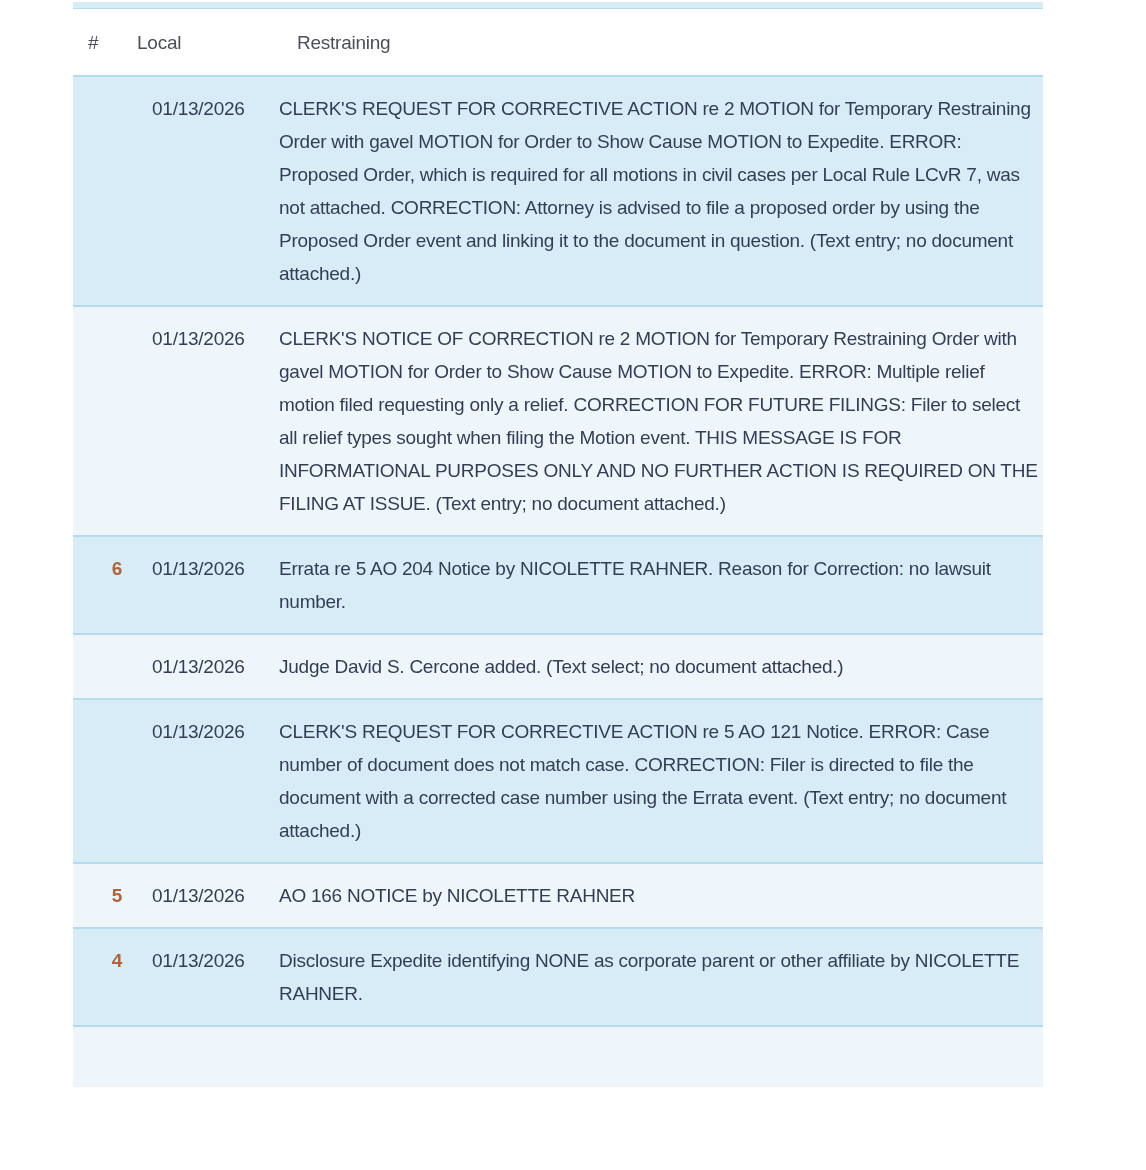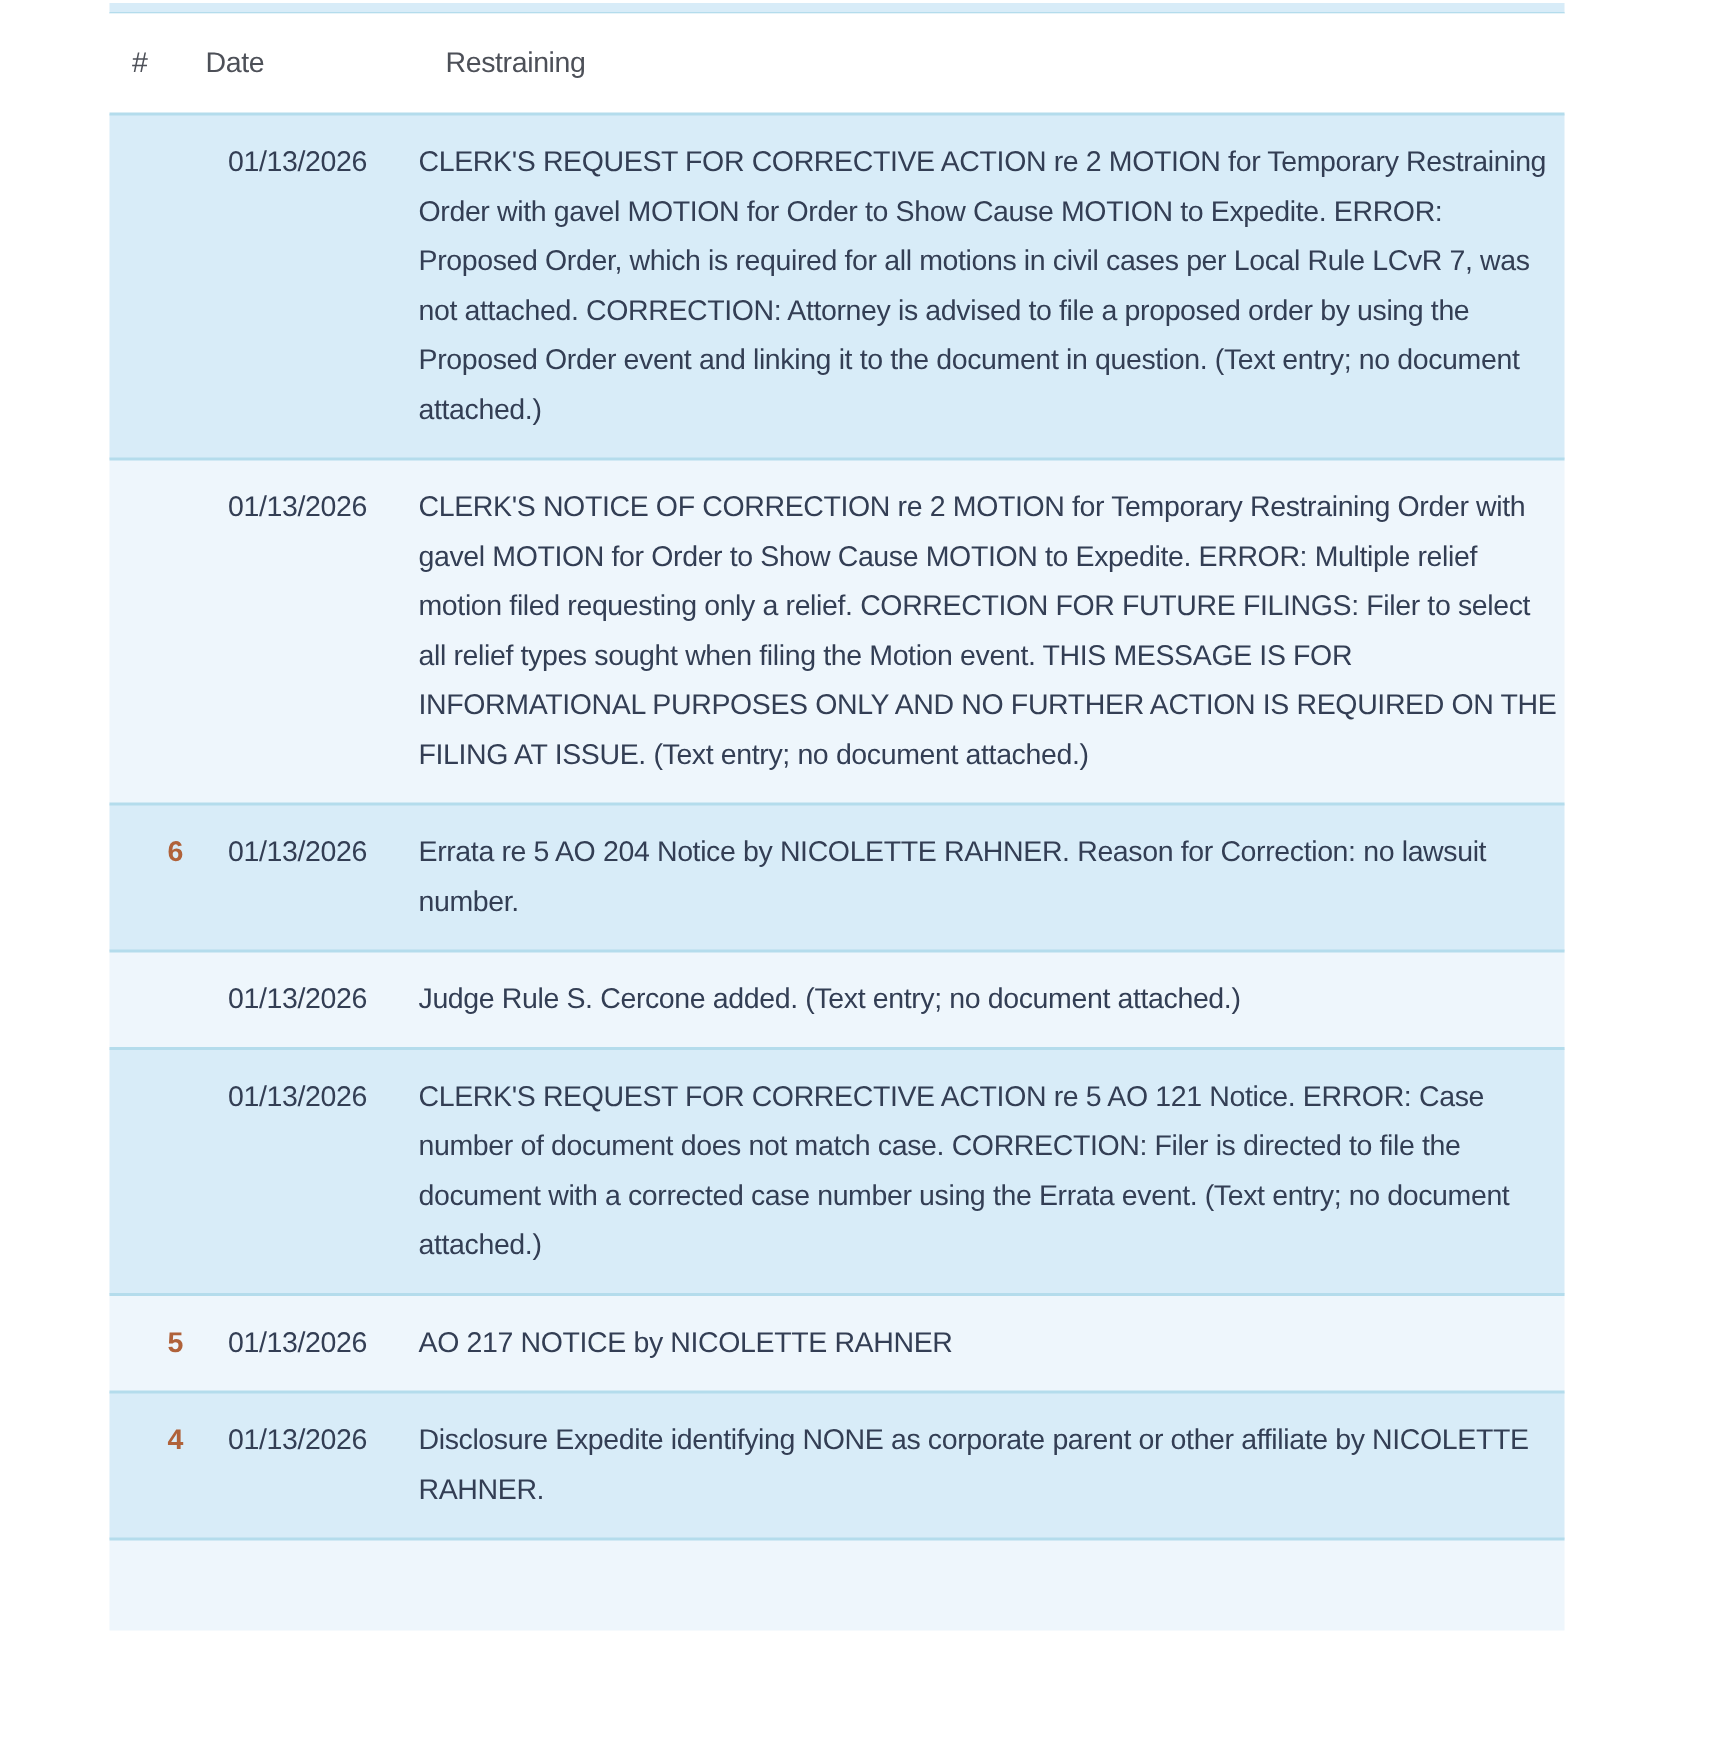--- a/index.html
+++ b/index.html
@@ -87,21 +87,21 @@
 
   <table class="docket">
     <colgroup>
       <col class="c-num">
         <col class="c-date">
         <col class="c-desc">
     </colgroup>
     <thead>
       <tr>
         <th class="h-num">#</th>
-        <th class="h-date">Date</th>
+        <th class="h-date">Local</th>
         <th class="h-desc">Restraining</th>
       </tr>
     </thead>
     <tbody>
       <tr class="blue">
         <td class="t-num"><span class="doc-link"></span></td>
         <td class="t-date">01/13/2026</td>
         <td class="t-desc">CLERK'S REQUEST FOR CORRECTIVE ACTION re 2 MOTION for Temporary Restraining Order with gavel MOTION for Order to Show Cause MOTION to Expedite. ERROR: Proposed Order, which is required for all motions in civil cases per Local Rule LCvR 7, was not attached. CORRECTION: Attorney is advised to file a proposed order by using the Proposed Order event and linking it to the document in question. (Text entry; no document attached.)</td>
       </tr>
       <tr class="light">
@@ -110,31 +110,31 @@
         <td class="t-desc">CLERK'S NOTICE OF CORRECTION re 2 MOTION for Temporary Restraining Order with gavel MOTION for Order to Show Cause MOTION to Expedite. ERROR: Multiple relief motion filed requesting only a relief. CORRECTION FOR FUTURE FILINGS: Filer to select all relief types sought when filing the Motion event. THIS MESSAGE IS FOR INFORMATIONAL PURPOSES ONLY AND NO FURTHER ACTION IS REQUIRED ON THE FILING AT ISSUE. (Text entry; no document attached.)</td>
       </tr>
       <tr class="blue">
         <td class="t-num"><span class="doc-link">6</span></td>
         <td class="t-date">01/13/2026</td>
         <td class="t-desc">Errata re 5 AO 204 Notice by NICOLETTE RAHNER. Reason for Correction: no lawsuit number.</td>
       </tr>
       <tr class="light">
         <td class="t-num"><span class="doc-link"></span></td>
         <td class="t-date">01/13/2026</td>
-        <td class="t-desc">Judge Rule S. Cercone added. (Text entry; no document attached.)</td>
+        <td class="t-desc">Judge David S. Cercone added. (Text select; no document attached.)</td>
       </tr>
       <tr class="blue">
         <td class="t-num"><span class="doc-link"></span></td>
         <td class="t-date">01/13/2026</td>
         <td class="t-desc">CLERK'S REQUEST FOR CORRECTIVE ACTION re 5 AO 121 Notice. ERROR: Case number of document does not match case. CORRECTION: Filer is directed to file the document with a corrected case number using the Errata event. (Text entry; no document attached.)</td>
       </tr>
       <tr class="light">
         <td class="t-num"><span class="doc-link">5</span></td>
         <td class="t-date">01/13/2026</td>
-        <td class="t-desc">AO 217 NOTICE by NICOLETTE RAHNER</td>
+        <td class="t-desc">AO 166 NOTICE by NICOLETTE RAHNER</td>
       </tr>
       <tr class="blue">
         <td class="t-num"><span class="doc-link">4</span></td>
         <td class="t-date">01/13/2026</td>
         <td class="t-desc">Disclosure Expedite identifying NONE as corporate parent or other affiliate by NICOLETTE RAHNER.</td>
       </tr>
       <tr class="light partial">
         <td></td>
         <td></td>
         <td></td>

